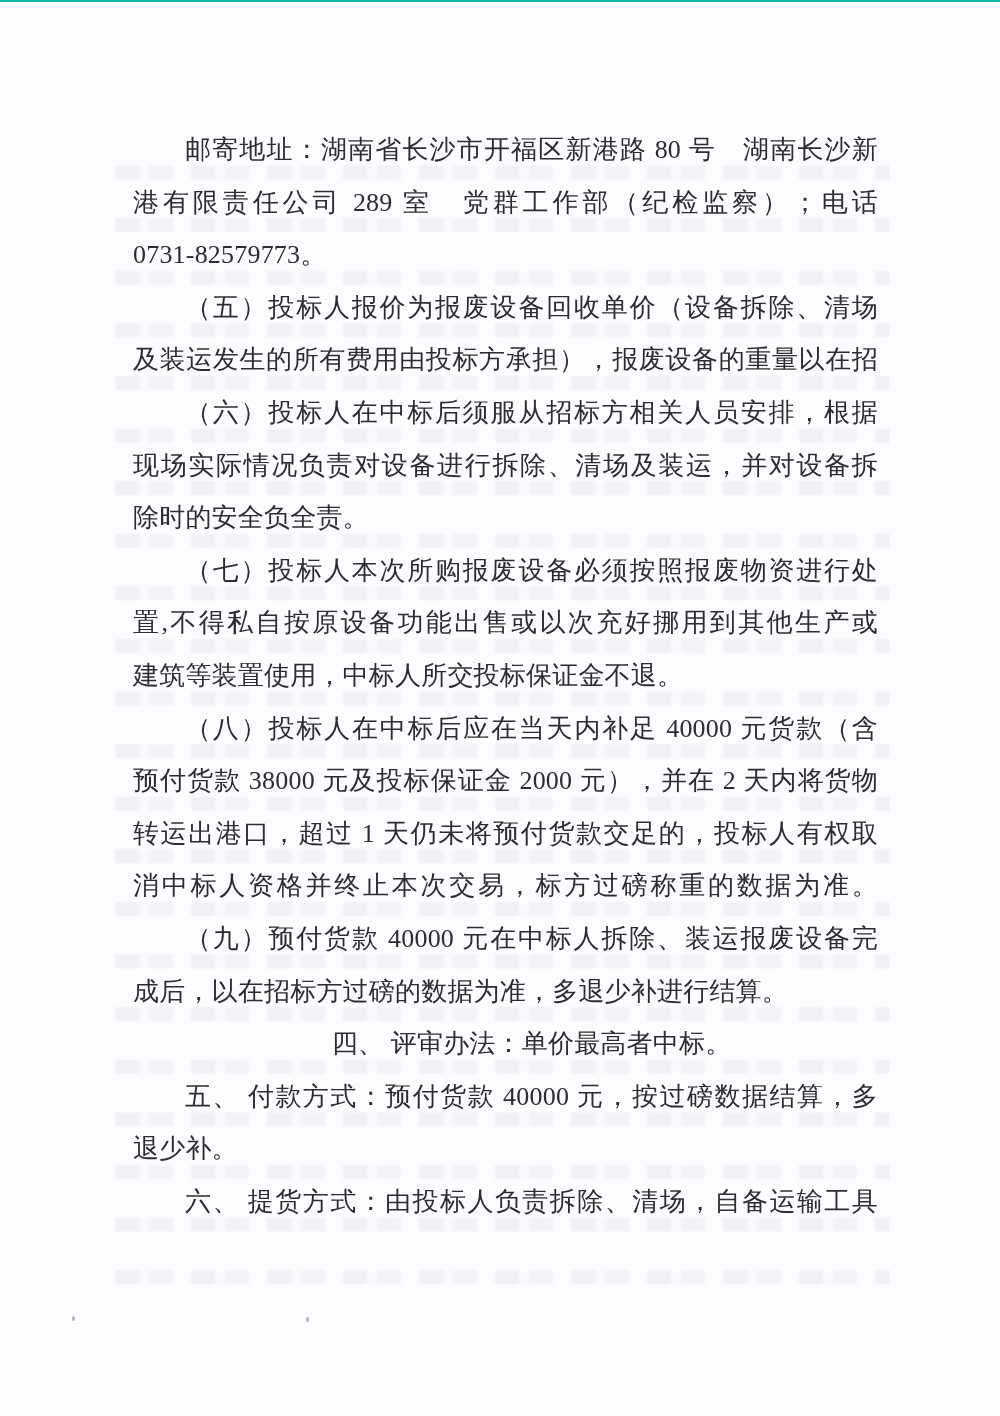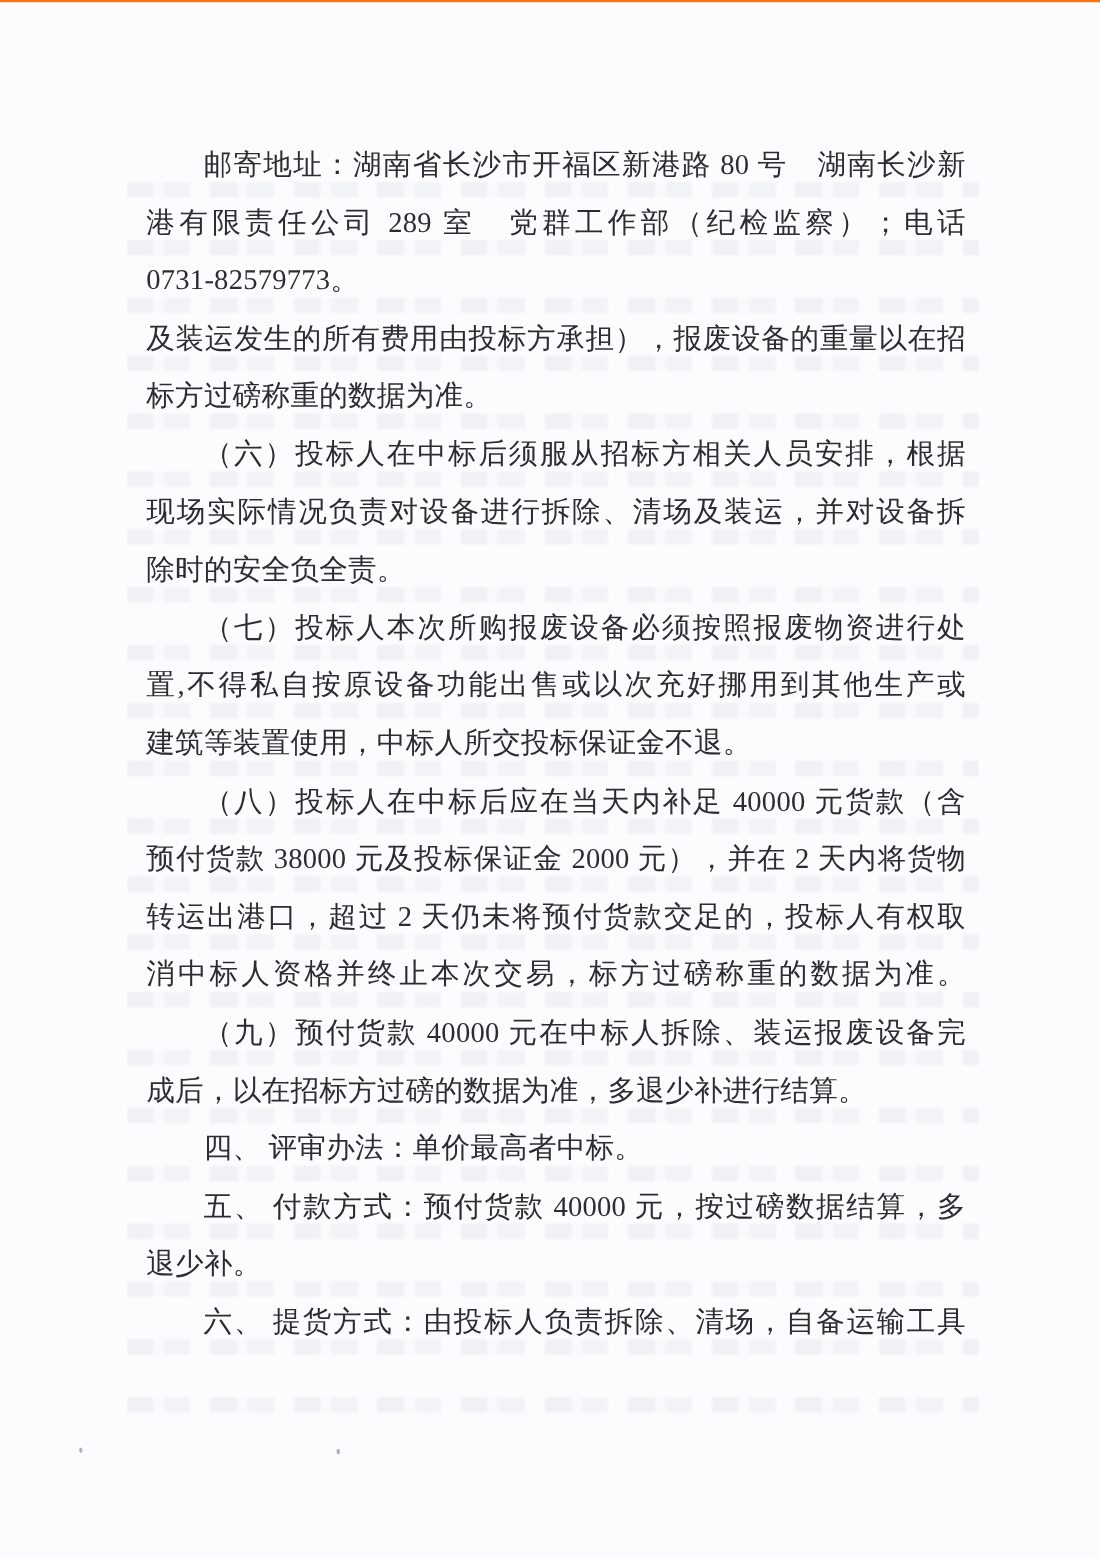--- a/index.html
+++ b/index.html
@@ -4,21 +4,21 @@
 <style>
   :root { --ink:#2d2d31; --paper:#fcfcfe; }
   * { margin:0; padding:0; box-sizing:border-box; }
   html,body { background:#fff; }
   .page {
     position:relative;
     width:1000px; height:1416px;
     background:var(--paper);
     overflow:hidden;
     font-family:"Liberation Serif","DejaVu Serif",serif;
-    border-top:2px solid #f97316;
+    border-top:2px solid #14b8a6;
   }
   
   .ghost {
     position:absolute; left:115px; top:128px; width:775px; height:1190px;
     background:repeating-linear-gradient(90deg,
       rgba(120,128,152,0.16) 0 24px,
       rgba(120,128,152,0.03) 24px 34px,
       rgba(120,128,152,0.13) 34px 58px,
       rgba(120,128,152,0.00) 58px 76px);
     -webkit-mask-image:repeating-linear-gradient(180deg,
@@ -29,49 +29,49 @@
     opacity:.55;
     pointer-events:none;
   }
   .doc-body {
     position:absolute; left:133px; top:122px; width:745px;
     color:var(--ink);
     font-size:26px; line-height:52.6px;
     letter-spacing:0.2px;
   }
   .line { text-align:left; white-space:pre-wrap; }
-  .line.indent { text-indent:2em; }
+  .line.indent { text-indent:2em;text-align:center; }
   .line.fill { text-align:justify; text-align-last:justify; text-justify:inter-character; }
   .speck {
     position:absolute; width:3px; height:5px;
     background:#9a9aa5; border-radius:50%; opacity:.75;
   }
   .speck.s1 { left:72px; top:1314px; }
   .speck.s2 { left:306px; top:1315px; }
 </style>
 </head>
 <body>
 
 <div class="page">
   <div class="ghost"></div>
   <div class="doc-body" id="doc-body">
       <div class="line indent fill">邮寄地址：湖南省长沙市开福区新港路 80 号　湖南长沙新</div>
       <div class="line fill">港有限责任公司 289 室　党群工作部（纪检监察）；电话</div>
       <div class="line">0731-82579773。</div>
+      <div class="line indent fill">（五）投标人报价为报废设备回收单价（设备拆除、清场</div>
       <div class="line fill">及装运发生的所有费用由投标方承担），报废设备的重量以在招</div>
-      <div class="line">标方过磅称重的数据为准。</div>
       <div class="line indent fill">（六）投标人在中标后须服从招标方相关人员安排，根据</div>
       <div class="line fill">现场实际情况负责对设备进行拆除、清场及装运，并对设备拆</div>
       <div class="line">除时的安全负全责。</div>
       <div class="line indent fill">（七）投标人本次所购报废设备必须按照报废物资进行处</div>
       <div class="line fill">置,不得私自按原设备功能出售或以次充好挪用到其他生产或</div>
       <div class="line">建筑等装置使用，中标人所交投标保证金不退。</div>
       <div class="line indent fill">（八）投标人在中标后应在当天内补足 40000 元货款（含</div>
       <div class="line fill">预付货款 38000 元及投标保证金 2000 元），并在 2 天内将货物</div>
-      <div class="line fill">转运出港口，超过 2 天仍未将预付货款交足的，投标人有权取</div>
+      <div class="line fill">转运出港口，超过 1 天仍未将预付货款交足的，投标人有权取</div>
       <div class="line fill">消中标人资格并终止本次交易，标方过磅称重的数据为准。</div>
       <div class="line indent fill">（九）预付货款 40000 元在中标人拆除、装运报废设备完</div>
       <div class="line">成后，以在招标方过磅的数据为准，多退少补进行结算。</div>
       <div class="line indent">四、 评审办法：单价最高者中标。</div>
       <div class="line indent fill">五、 付款方式：预付货款 40000 元，按过磅数据结算，多</div>
       <div class="line">退少补。</div>
       <div class="line indent fill">六、 提货方式：由投标人负责拆除、清场，自备运输工具</div>
     </div>
   <div class="speck s1"></div>
   <div class="speck s2"></div>

